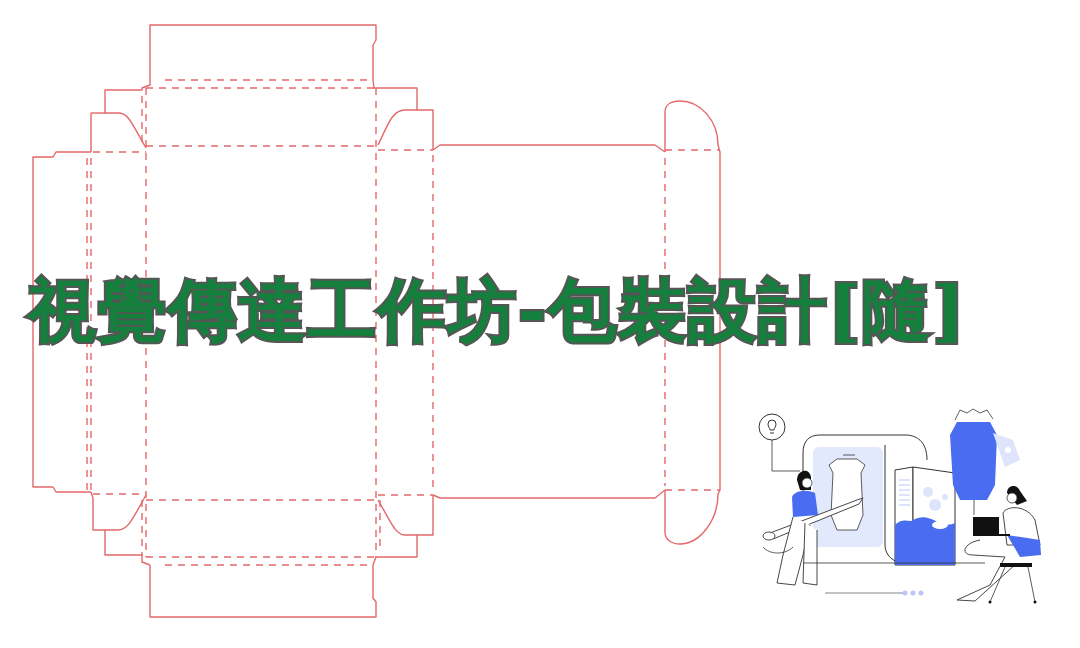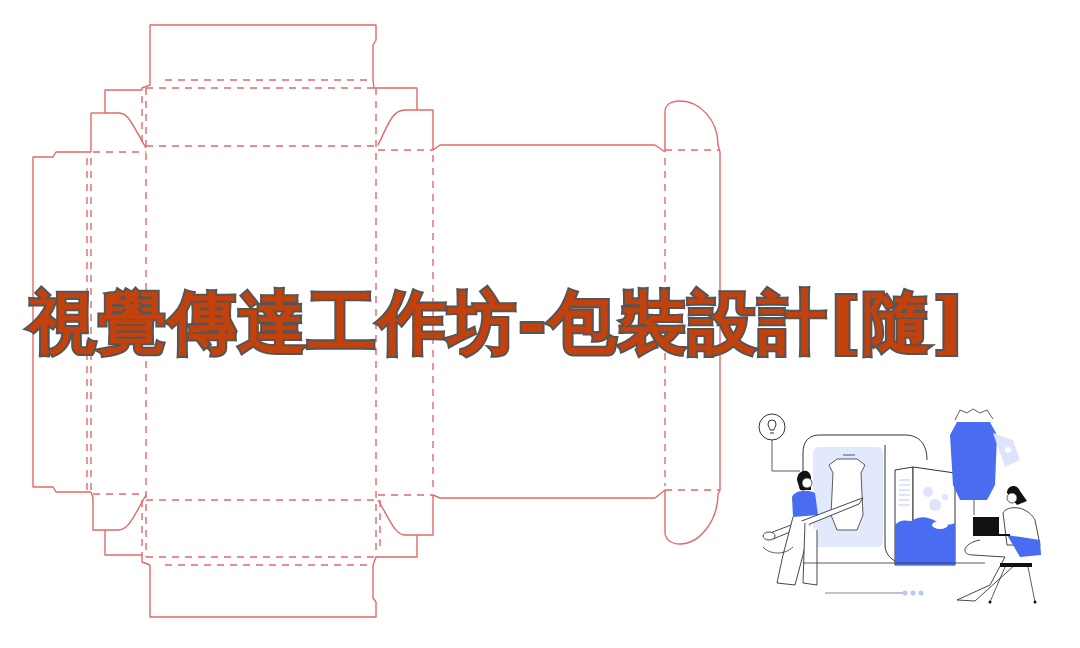--- a/index.html
+++ b/index.html
@@ -11,27 +11,27 @@
     background: #ffffff;
   }
   svg.dieline {
     position: absolute; left: 0; top: 0;
     width: 1080px; height: 648px;
   }
   .cut { fill: none; stroke: #e4686a; stroke-width: 1.4; stroke-linejoin: round; }
   .fold { fill: none; stroke: #e4686a; stroke-width: 1.4; stroke-dasharray: 7 6; }
   .title {
     position: absolute;
-    left: 28px; top: 282px;
+    left: 28px; top: 270px;
     width: 1040px;
     font-family: "DejaVu Serif", "Liberation Serif", serif;
     font-size: 68px;
     font-weight: bold;
     letter-spacing: 2px;
-    color: #c2410c;
+    color: #15803d;
     -webkit-text-stroke: 4px #555555;
     paint-order: stroke fill;
     white-space: nowrap;
     line-height: 80px;
   }
   svg.illustration {
     position: absolute;
     left: 745px; top: 405px;
     width: 310px; height: 205px;
   }

